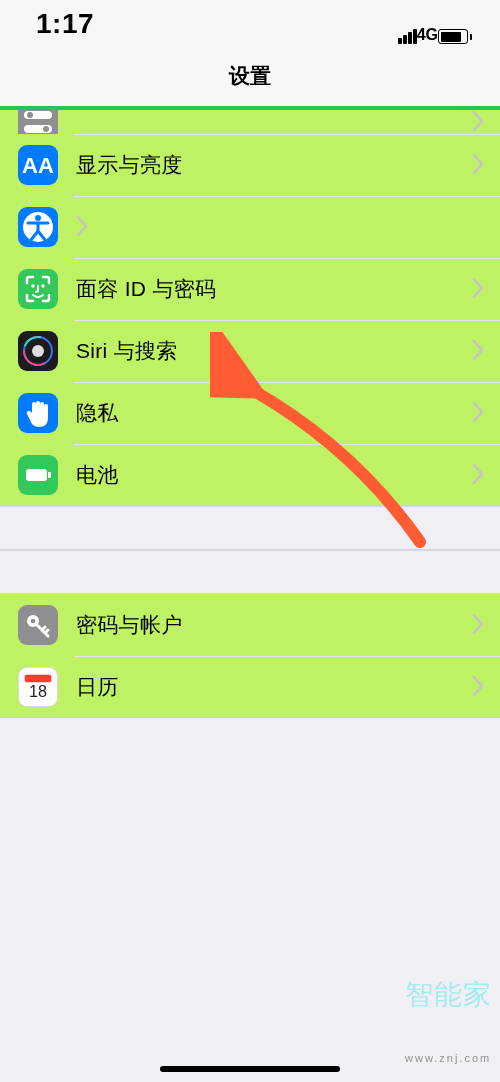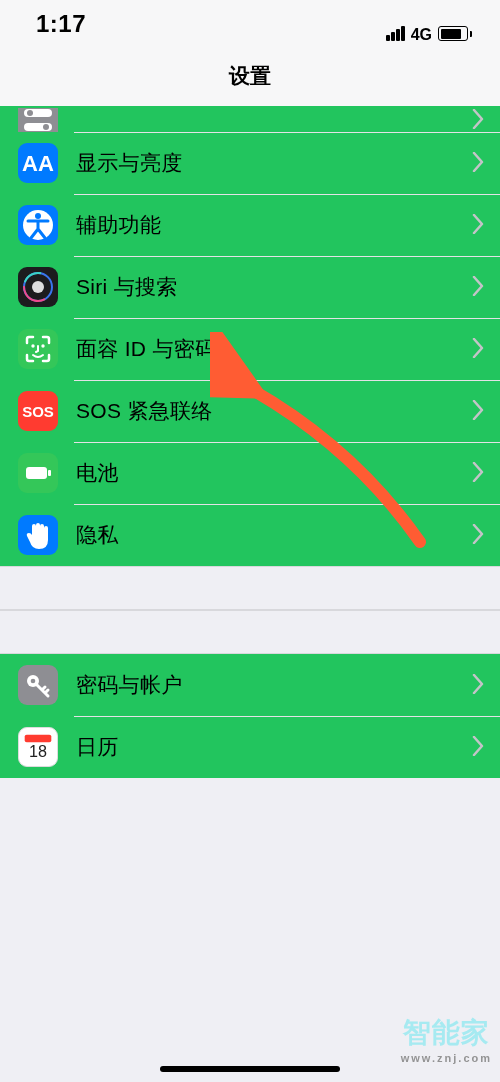--- a/index.html
+++ b/index.html
@@ -12,42 +12,42 @@
   }
   .status-bar {
     height: 48px;
     display: flex;
     align-items: center;
     justify-content: space-between;
     padding: 0 28px 0 36px;
     background: #f7f7f8;
     font-weight: 600;
   }
-  .status-left { font-size: 24px; letter-spacing: 0.5px; }
-  .status-right { display: flex; align-items: flex-start; gap: 6px; font-size: 16px; margin-top: 22px; }
+  .status-left { font-size: 28px; letter-spacing: 0.5px; }
+  .status-right { display: flex; align-items: flex-end; gap: 0; font-size: 16px; margin-top: 22px; }
   .signal { display: inline-flex; align-items: flex-end; gap: 1.5px; }
   .signal i { width: 3.5px; background:#000; display:block; border-radius:1px; }
   .signal i:nth-child(1){height:6px} .signal i:nth-child(2){height:9px}
   .signal i:nth-child(3){height:12px} .signal i:nth-child(4){height:15px}
   .battery { display:inline-flex; align-items:center; }
   .battery-body {
     width: 30px; height: 15px; border:1.5px solid #000; border-radius:3px;
     position:relative; display:flex; align-items:center; padding:1.5px;
   }
   .battery-fill { background:#000; height:100%; width:80%; border-radius:1px; }
   .battery-tip { width:2.5px; height:6px; background:#000; margin-left:1.5px; border-radius:0 1px 1px 0; }
   .nav-title {
     text-align:center; font-size:21px; font-weight:600; padding: 14px 0 16px;
-    background:#f7f7f8; border-bottom:2px solid #22c55e;
+    background:#f7f7f8; border-bottom:4px solid #22c55e;
   }
   .list { background:#fff; }
   .group-gap { height:44px; background:#efeff4; border-top:1px solid #d8d8dc; border-bottom:1px solid #d8d8dc; }
   .row {
     display:flex; align-items:center; height:62px; padding-left:18px;
-    position:relative; background:#22c55e;
+    position:relative; background:#bef264;
   }
   .row.partial { height:24px; overflow:hidden; }
   .row + .row::before {
     content:""; position:absolute; left:74px; right:0; top:0; height:1px; background:#e3e3e6;
   }
   .icon {
     width:40px; height:40px; border-radius:9px; flex-shrink:0;
     display:flex; align-items:center; justify-content:center; margin-right:18px;
     color:#fff;
   }
@@ -67,23 +67,23 @@
   .arrow-annotation {
     position:absolute; top:332px; left:210px; width:225px; height:230px;
     pointer-events:none;
   }
   .home-indicator {
     position:absolute; bottom:10px; left:50%; transform:translateX(-50%);
     width:180px; height:6px; background:#000; border-radius:3px;
   }
   .watermark {
     position:absolute; right:8px; bottom:18px; color:#9feaf1; font-size:28px;
-    font-weight:700; opacity:0.9; letter-spacing:1px;text-align:center;
-  }
-  .watermark small { display:block; font-size:11px; color:#8a8a8a; letter-spacing:2px; }
+    font-weight:400; opacity:0.9; letter-spacing:1px;
+  }
+  .watermark small { display:block; font-size:11px; color:#8a8a8a; letter-spacing:2px;margin-top:38px; }
 </style>
 </head>
 <body>
 
 <svg width="0" height="0" style="position:absolute">
   <defs>
     <g id="chev">
         <path d="M1 1 L9 10 L1 19" stroke="#c4c4c8" stroke-width="2.5" fill="none" stroke-linecap="round" stroke-linejoin="round"></path>
       </g>
     <g id="toggles-icon">
@@ -225,76 +225,64 @@
         <div class="chevron"><svg viewBox="0 0 10 20">
             <use href="#chev"></use>
           </svg></div>
       </div>
       <div class="row">
         <div class="icon bg-blue">
           <svg width="40" height="40" viewBox="0 0 40 40">
             <use href="#accessibility-icon"></use>
           </svg>
         </div>
-        <div class="label">辅助功能</div>
+        <div class="chevron"><svg viewBox="0 0 10 20">
+            <use href="#chev"></use>
+          </svg></div>
+      </div>
+      <div class="row">
+        <div class="icon bg-green">
+          <svg width="40" height="40" viewBox="0 0 40 40">
+            <use href="#faceid-icon"></use>
+          </svg>
+        </div>
+        <div class="label">面容 ID 与密码</div>
         <div class="chevron"><svg viewBox="0 0 10 20">
             <use href="#chev"></use>
           </svg></div>
       </div>
       <div class="row">
         <div class="icon bg-black">
           <svg width="40" height="40" viewBox="0 0 40 40">
             <use href="#siri-icon"></use>
           </svg>
         </div>
         <div class="label">Siri 与搜索</div>
         <div class="chevron"><svg viewBox="0 0 10 20">
             <use href="#chev"></use>
           </svg></div>
       </div>
       <div class="row">
+        <div class="icon bg-blue">
+          <svg width="40" height="40" viewBox="0 0 40 40">
+            <use href="#hand-icon"></use>
+          </svg>
+        </div>
+        <div class="label">隐私</div>
+        <div class="chevron"><svg viewBox="0 0 10 20">
+            <use href="#chev"></use>
+          </svg></div>
+      </div>
+      <div class="row">
         <div class="icon bg-green">
           <svg width="40" height="40" viewBox="0 0 40 40">
-            <use href="#faceid-icon"></use>
-          </svg>
-        </div>
-        <div class="label">面容 ID 与密码</div>
-        <div class="chevron"><svg viewBox="0 0 10 20">
-            <use href="#chev"></use>
-          </svg></div>
-      </div>
-      <div class="row">
-        <div class="icon bg-red">
-          <svg width="40" height="40" viewBox="0 0 40 40">
-            <use href="#sos-icon"></use>
-          </svg>
-        </div>
-        <div class="label">SOS 紧急联络</div>
-        <div class="chevron"><svg viewBox="0 0 10 20">
-            <use href="#chev"></use>
-          </svg></div>
-      </div>
-      <div class="row">
-        <div class="icon bg-green">
-          <svg width="40" height="40" viewBox="0 0 40 40">
             <use href="#battery-icon"></use>
           </svg>
         </div>
         <div class="label">电池</div>
-        <div class="chevron"><svg viewBox="0 0 10 20">
-            <use href="#chev"></use>
-          </svg></div>
-      </div>
-      <div class="row">
-        <div class="icon bg-blue">
-          <svg width="40" height="40" viewBox="0 0 40 40">
-            <use href="#hand-icon"></use>
-          </svg>
-        </div>
-        <div class="label">隐私</div>
         <div class="chevron"><svg viewBox="0 0 10 20">
             <use href="#chev"></use>
           </svg></div>
       </div>
     </div>
     <div class="group-gap"></div>
     <div class="group-gap"></div>
     <div class="list">
       <div class="row">
         <div class="icon bg-grey">

